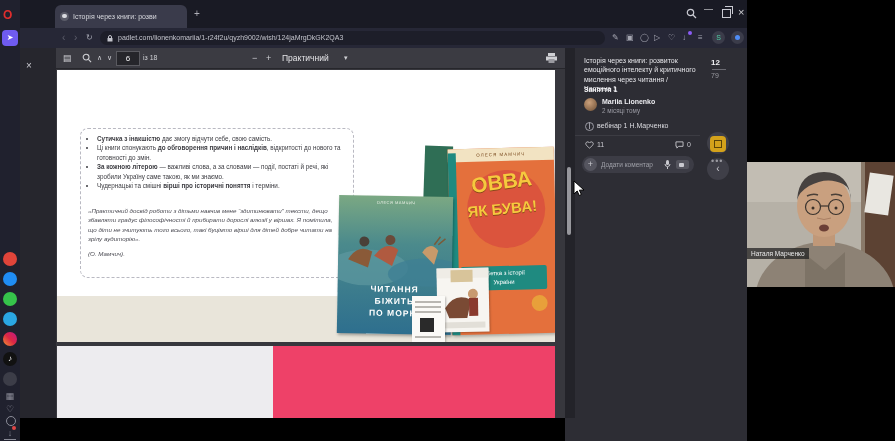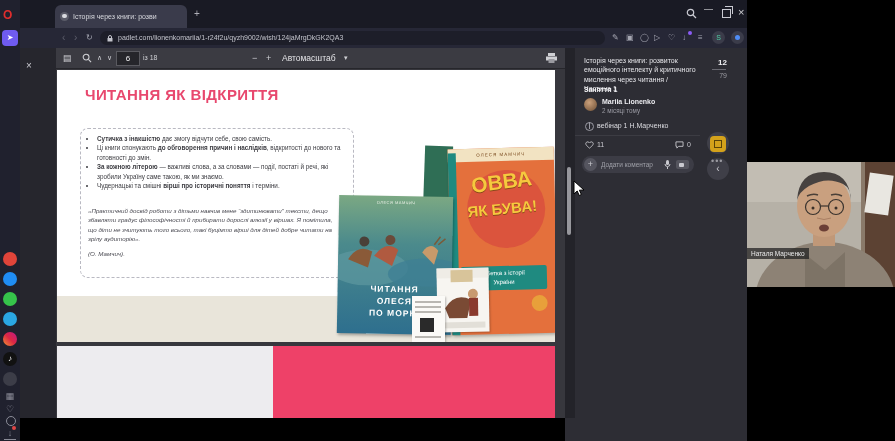--- a/index.html
+++ b/index.html
@@ -63,21 +63,21 @@
   #avatar{left:9px;top:50px;width:13px;height:13px;border-radius:50%;background:radial-gradient(circle at 40% 35%,#caa07b,#6b4d33);}
   #psb .nm{left:27px;top:50px;font-size:7px;font-weight:bold;color:#ececf0;}
   #psb .tm{left:27px;top:59px;font-size:6.3px;color:#9a9aa3;}
   #psb .att{left:22px;top:74px;font-size:7px;color:#dcdce1;}
   #psb .divid{left:0px;top:87px;width:125px;height:1px;background:#3c3c43;}
   .reacttxt{font-size:7px;color:#c9c9cf;}
   #cpill{left:7px;top:108px;width:112px;height:17px;background:#3c3c45;border-radius:9px;}
   #cplus{left:2px;top:2px;width:13px;height:13px;border-radius:50%;background:#55555f;color:#c9c9cf;font-size:9px;line-height:13px;text-align:center;}
   #cph{left:19px;top:0;font-size:6.5px;line-height:17px;color:#9fa0a8;}
   
-  #counter{left:136px;top:10px;width:16px;text-align:right;}
+  #counter{left:136px;top:10px;width:16px;text-align:left;}
   .navcirc{left:132px;width:22px;height:22px;border-radius:50%;background:#3f3f48;color:#c9c9ce;font-size:10px;line-height:22px;text-align:center;}
   #ybtn{left:135px;top:88px;width:16px;height:16px;border-radius:4px;background:#d4a21b;}
   #ybtn span{position:absolute;left:4px;top:4px;width:6px;height:6px;border:1.5px solid #5a4408;}
   #pdots{left:136px;top:108px;color:#9a9aa1;font-size:9px;letter-spacing:1px;}
   
   #camzone{left:747px;top:0;width:148px;height:441px;background:#000;}
   #video{left:0;top:162px;width:148px;height:125px;overflow:hidden;}
   #nametag{left:0;top:86px;background:rgba(35,35,35,.75);color:#eaeaea;font-size:6.5px;padding:2px 4px;}
   
   #cursor{left:573px;top:180px;}
@@ -160,32 +160,31 @@
       <svg class="abs" style="left:26px;top:5px;" width="10" height="10" viewBox="0 0 11 11">
           <circle cx="4.5" cy="4.5" r="3.2" fill="none" stroke="#cfd0d4" stroke-width="1.2"></circle>
           <line x1="7" y1="7" x2="10" y2="10" stroke="#cfd0d4" stroke-width="1.2"></line>
         </svg>
       <span class="abs tbic" style="left:41px;font-size:7px;">∧</span>
       <span class="abs tbic" style="left:51px;font-size:7px;">∨</span>
       <div id="pagebox" class="abs">6</div>
       <span class="abs" style="left:87px;color:#cfd0d4;font-size:7px;line-height:20px;">із 18</span>
       <span class="abs tbic" style="left:196px;">−</span>
       <span class="abs tbic" style="left:210px;">+</span>
-      <span class="abs" style="left:226px;color:#e3e3e6;font-size:8.5px;line-height:20px;">Автомасштаб</span>
+      <span class="abs" style="left:226px;color:#e3e3e6;font-size:8.5px;line-height:20px;">Практичний</span>
       <span class="abs tbic" style="left:288px;font-size:7px;">▾</span>
       <svg class="abs" style="left:490px;top:5px;" width="11" height="10" viewBox="0 0 11 10">
           <rect x="2" y="0" width="7" height="3" fill="#cfd0d4"></rect>
           <rect x="0" y="3.5" width="11" height="4" fill="#cfd0d4"></rect>
           <rect x="2.5" y="6" width="6" height="4" fill="#9a9aa0"></rect>
         </svg>
       <div id="expbtn" class="abs">»</div>
     </div>
 
     <div id="page6" class="abs">
-      <h1>ЧИТАННЯ ЯК ВІДКРИТТЯ</h1>
       <div id="dashbox" class="abs"></div>
       <div id="bullets" class="abs">
         <ul>
           <li><span></span><b>Сутичка з інакшістю</b><span> дає змогу відчути себе, свою самість.</span></li>
           <li><span>Ці книги спонукають </span><b>до обговорення причин і наслідків</b><span>, відкритості до нового та готовності до змін.</span></li>
           <li><span></span><b>За кожною літерою</b><span> — важливі слова, а за словами — події, постаті й речі, які зробили Україну саме такою, як ми знаємо.</span></li>
           <li><span>Чудернацькі та смішні </span><b>вірші про історичні поняття</b><span> і терміни.</span></li>
         </ul>
       </div>
       <div id="quote" class="abs">«Практичний досвід роботи з дітьми навчив мене “здитинювати” тексти, дещо збавляти градус філософічності й прибирати дорослі алюзії у віршах. Я помітила, що діти не зчитують того всього, такі буцімто вірші для дітей добре читати на зрілу аудиторію».</div>
@@ -211,21 +210,21 @@
           <ellipse cx="30" cy="60" rx="40" ry="18" fill="#5e98a0" opacity=".7"></ellipse>
           <ellipse cx="90" cy="66" rx="40" ry="16" fill="#3f7f94" opacity=".8"></ellipse>
           <path d="M10 52 Q20 36 34 44 L30 60 Z" fill="#8a5a38"></path>
           <path d="M36 48 Q48 32 60 42 L54 58 Z" fill="#b05a40"></path>
           <circle cx="26" cy="34" r="5" fill="#4a4038"></circle>
           <circle cx="52" cy="32" r="5" fill="#6a4a3a"></circle>
           <path d="M84 44 q8 -12 16 -2 l-4 14 z" fill="#c89a6a"></path>
           <path d="M96 36 l6 -8 M100 36 l7 -6" stroke="#7a5a38" stroke-width="1.5" fill="none"></path>
         </svg>
         <div id="bt-title" class="abs">
-          <span>ЧИТАННЯ</span><br><span>ОЛЕСЯ</span><br><span>ПО МОРЮ</span>
+          <span>ЧИТАННЯ</span><br><span>БІЖИТЬ</span><br><span>ПО МОРЮ</span>
         </div>
       </div>
       <div id="cardbig" class="abs">
         <svg width="52" height="64" viewBox="0 0 52 64">
           <rect x="0" y="0" width="52" height="10" fill="#efece6"></rect>
           <rect x="14" y="2" width="22" height="12" fill="#d8c49a"></rect>
           <path d="M8 40 q10 -16 26 -8 l-4 18 -18 0 z" fill="#7a4a34"></path>
           <circle cx="36" cy="26" r="5" fill="#c89a70"></circle>
           <rect x="32" y="30" width="9" height="18" fill="#8a3a2e"></rect>
           <rect x="4" y="54" width="44" height="6" fill="#e2dfd8"></rect>

